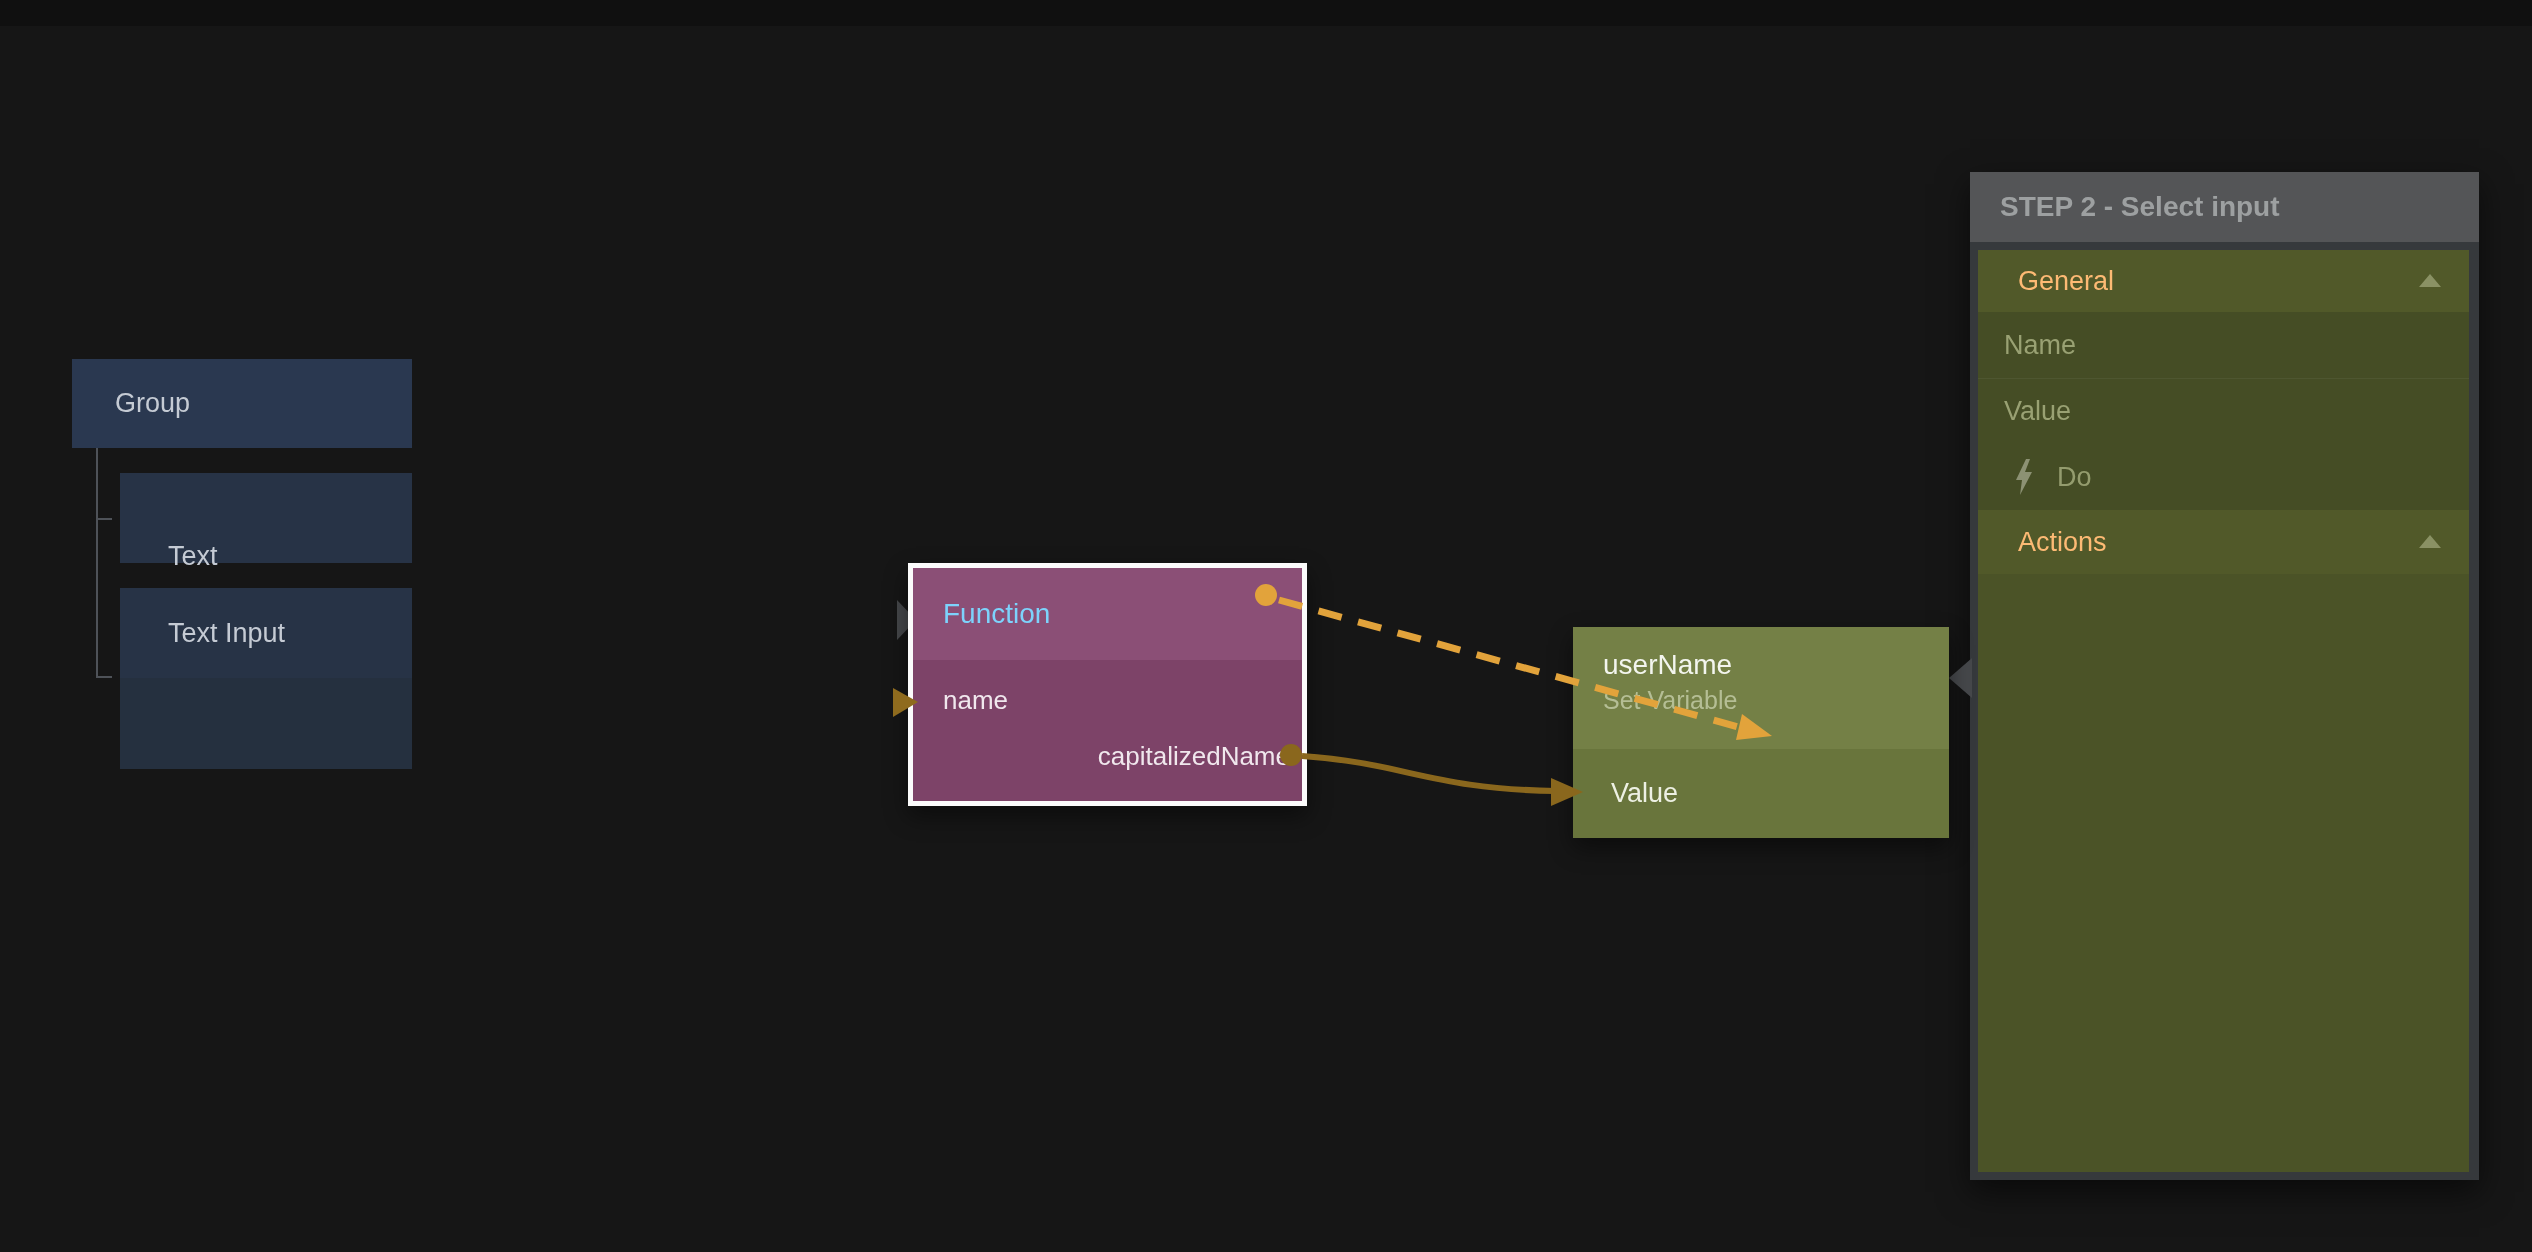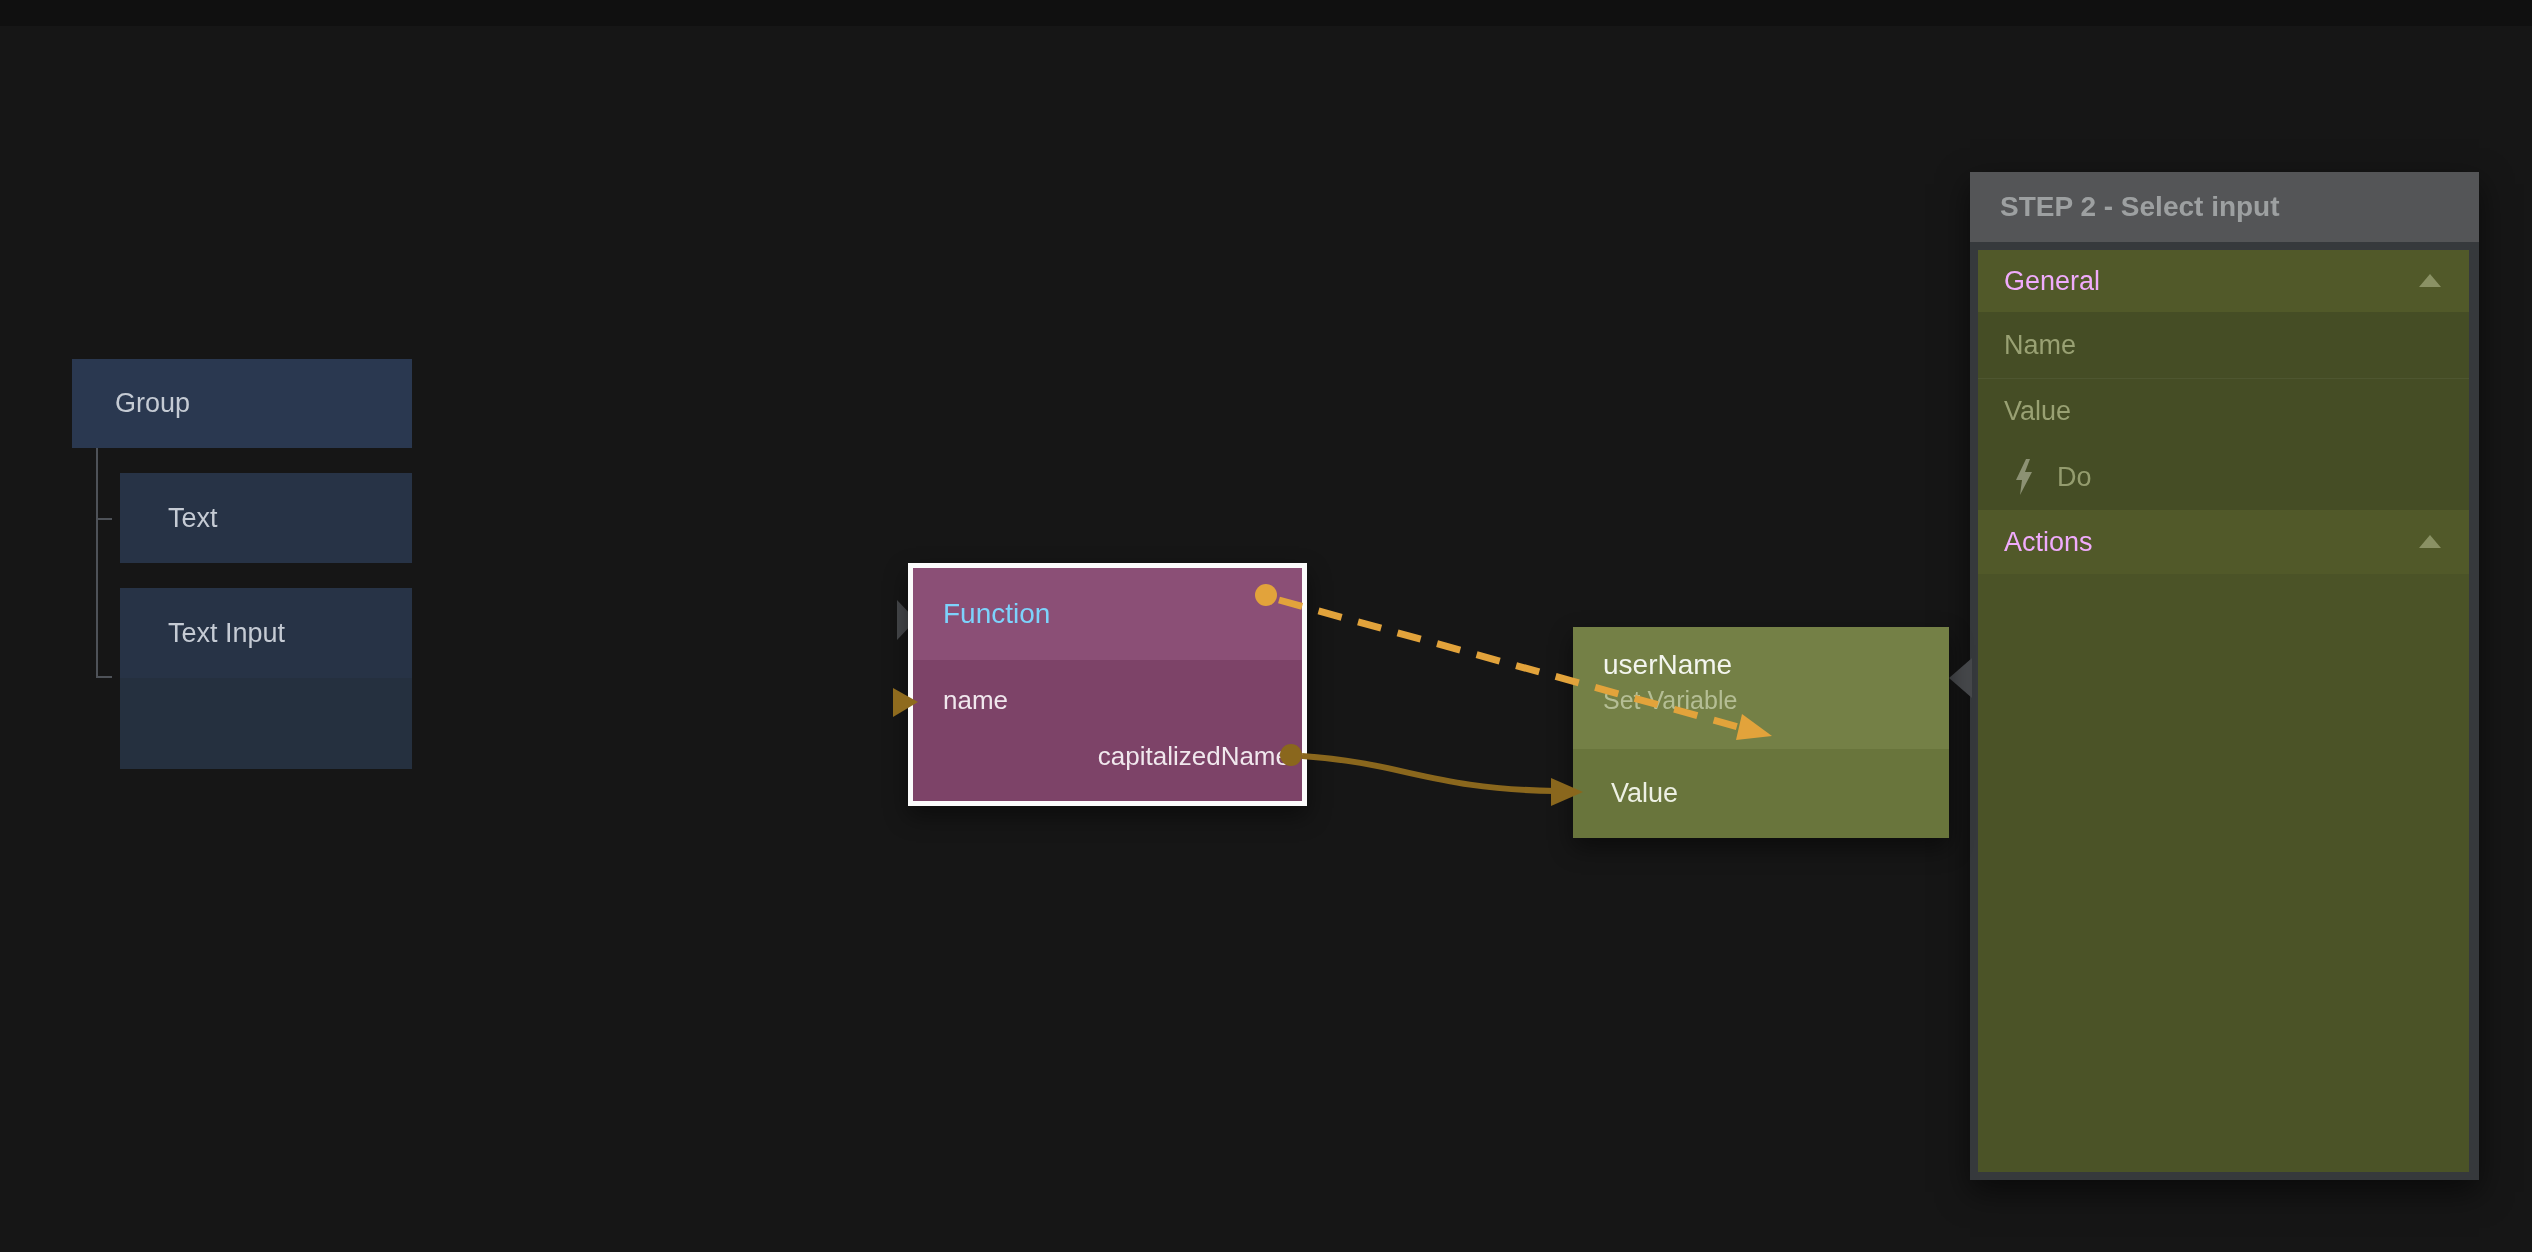--- a/index.html
+++ b/index.html
@@ -22,21 +22,21 @@
   #step1{left:388px;top:115px;width:509px;height:1015px;}
   #step1 .panel-header{height:69px;background:#4a4a4b;color:#f1f1f2;}
   #step1 .panel-body{top:69px;background:#35383c;padding:4px 9px 7px 7px;}
   .row-outputs{height:69px;background:#94567d;color:#c192b0;padding-left:26px;}
   .row-capname{height:65px;background:#82466a;color:#eddce7;padding-left:26px;}
   #step1 .filler{flex:1;background:#894c71;}
   
   #step2{left:1970px;top:172px;width:509px;height:1008px;}
   #step2 .panel-header{height:70px;background:#545557;color:#9da0a1;}
   #step2 .panel-body{top:70px;background:#36393c;padding:8px 10px 8px 8px;}
-  .row-section{height:64px;background:#515929;color:#f0abfc;padding-left:26px;}
+  .row-section{height:64px;background:#515929;color:#fdba74;padding-left:40px;}
   .row-item{height:66px;background:#454d25;color:#99a173;padding-left:26px;}
   .row-item + .row-item{border-top:1px solid rgba(255,255,255,.05);}
   .row-action{height:66px;background:#454d25;color:#949c6e;padding-left:35px;display:flex;gap:22px;align-items:center;}
   #step2 .filler{flex:1;background:#4b5327;}
   
   .pointer-right{position:absolute;width:0;height:0;border-top:20px solid transparent;
                  border-bottom:20px solid transparent;border-left:19px solid #46484b;}
   .pointer-left{position:absolute;width:0;height:0;border-top:20px solid transparent;
                 border-bottom:20px solid transparent;border-right:23px solid #46484b;}
   
@@ -62,21 +62,21 @@
   <div id="topstrip" class="abs"></div>
 
   <div class="tree-node" style="left:72px;top:359px;width:340px;height:89px;">
     <span class="lbl" style="padding-left:43px;line-height:89px;">Group</span>
   </div>
   <div class="tline" style="left:96px;top:448px;width:2px;height:230px;"></div>
   <div class="tline" style="left:96px;top:518px;width:16px;height:2px;"></div>
   <div class="tline" style="left:96px;top:676px;width:16px;height:2px;"></div>
 
   <div class="tree-node" style="left:120px;top:473px;width:292px;height:90px;background:#273346;">
-    <span class="lbl" style="padding-left:48px;line-height:90px;">Text</span>
+    <span class="lbl" style="padding-left:48px;line-height:90px;margin-top:38px;">Text</span>
   </div>
   <div class="tree-node" style="left:120px;top:588px;width:292px;height:90px;background:#273346;">
     <span class="lbl" style="padding-left:48px;line-height:90px;">Text Input</span>
   </div>
   <div class="tree-node" style="left:120px;top:678px;width:292px;height:91px;background:#25303f;">
     <span class="lbl"></span>
   </div>
 
   <div class="pointer-right" style="left:897px;top:600px;"></div>
 

